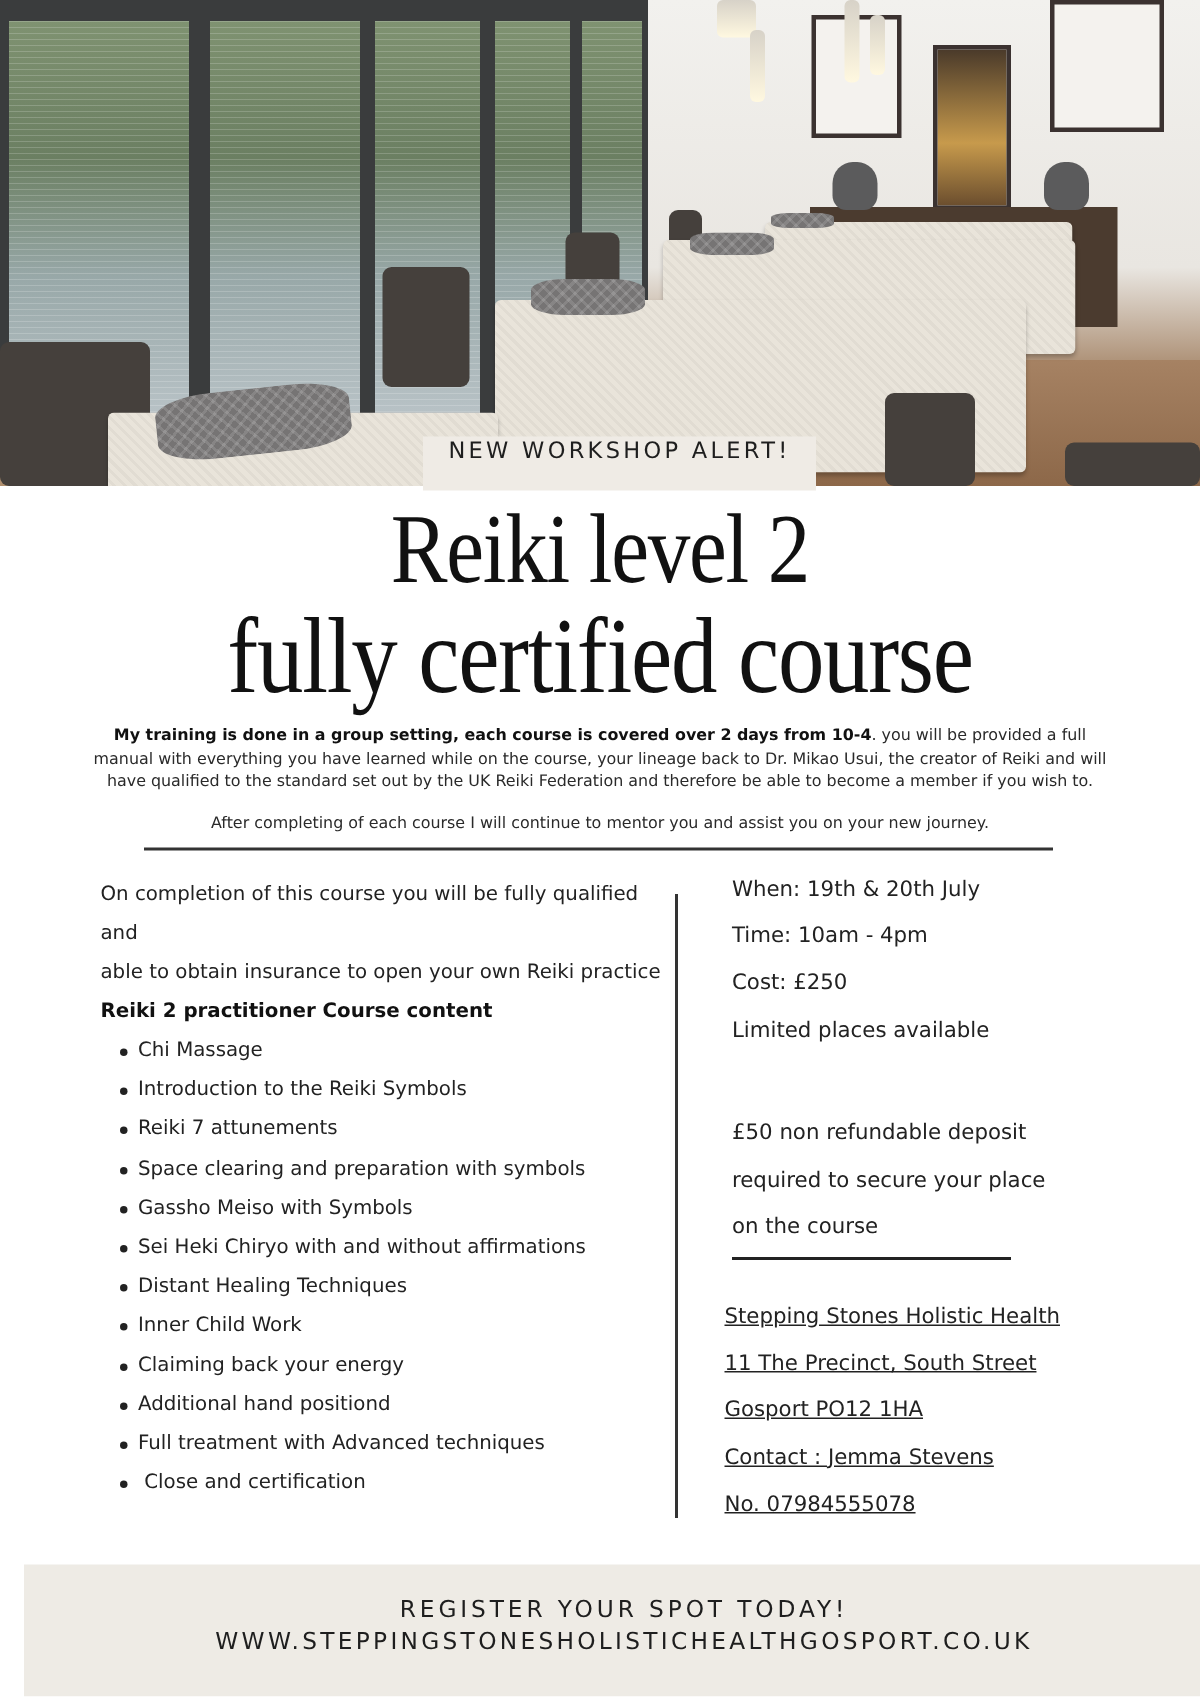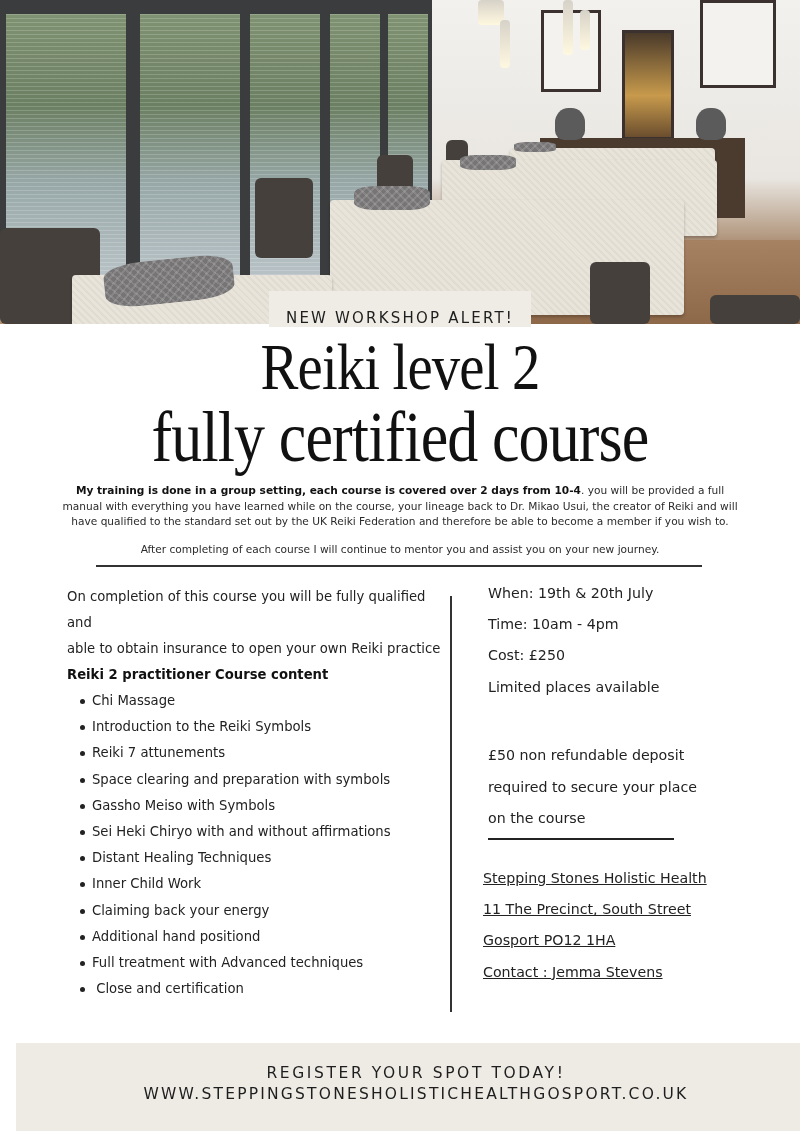--- a/index.html
+++ b/index.html
@@ -53,22 +53,22 @@
   .hero .pillow { position: absolute; background:
             repeating-linear-gradient(45deg, rgba(255,255,255,0.12) 0 2px, rgba(0,0,0,0) 2px 6px),
             repeating-linear-gradient(-45deg, rgba(255,255,255,0.12) 0 2px, rgba(0,0,0,0) 2px 6px),
             #767474; border-radius: 30%; }
   .hero .pillow.pl1 { left: 104px; top: 259px; width: 130px; height: 44px; transform: rotate(-6deg); }
   .hero .pillow.pl2 { left: 354px; top: 186px; width: 76px;  height: 24px; }
   .hero .pillow.pl3 { left: 460px; top: 155px; width: 56px;  height: 15px; }
   .hero .pillow.pl4 { left: 514px; top: 142px; width: 42px;  height: 10px; }
 
   
-  .badge { position: absolute; left: 269px; top: 291px; width: 262px; height: 36px;
-           background: #efebe5; display: flex; align-items: flex-end; justify-content: center; }
+  .badge { position: absolute; left: 282px; top: 291px; width: 262px; height: 36px;
+           background: #efebe5; display: flex; align-items: flex-start; justify-content: center; }
   .badge span { font-family: "DejaVu Sans", sans-serif; font-size: 15px; letter-spacing: 2.2px;
            color: #1e1e1e; font-weight: 400; }
 
   
   .title { position: absolute; left: 0; top: 334px; width: 800px; text-align: center;
            font-family: "Liberation Serif", serif; color: #111; font-weight: 400; }
   .title .t1 { display: block; font-size: 66px; line-height: 66px; letter-spacing: -1px; transform: scaleX(0.86); }
   .title .t2 { display: block; font-size: 72px; line-height: 74px; letter-spacing: -1px; transform: scaleX(0.86); }
 
   
@@ -191,18 +191,19 @@
   <div>required to secure your place</div>
   <div>on the course</div>
 </div>
 <div class="hr-dep"></div>
 
 <div class="right address">
   <div>Stepping Stones Holistic Health</div>
   <div>11 The Precinct, South Street</div>
   <div>Gosport PO12 1HA</div>
   <div>Contact : Jemma Stevens</div>
+  <div>No. 07984555078</div>
 </div>
 
 <div class="footer">
   <span class="cta">REGISTER YOUR SPOT TODAY!</span>
   <span class="url">WWW.STEPPINGSTONESHOLISTICHEALTHGOSPORT.CO.UK</span>
 </div>
 
 </body></html>

